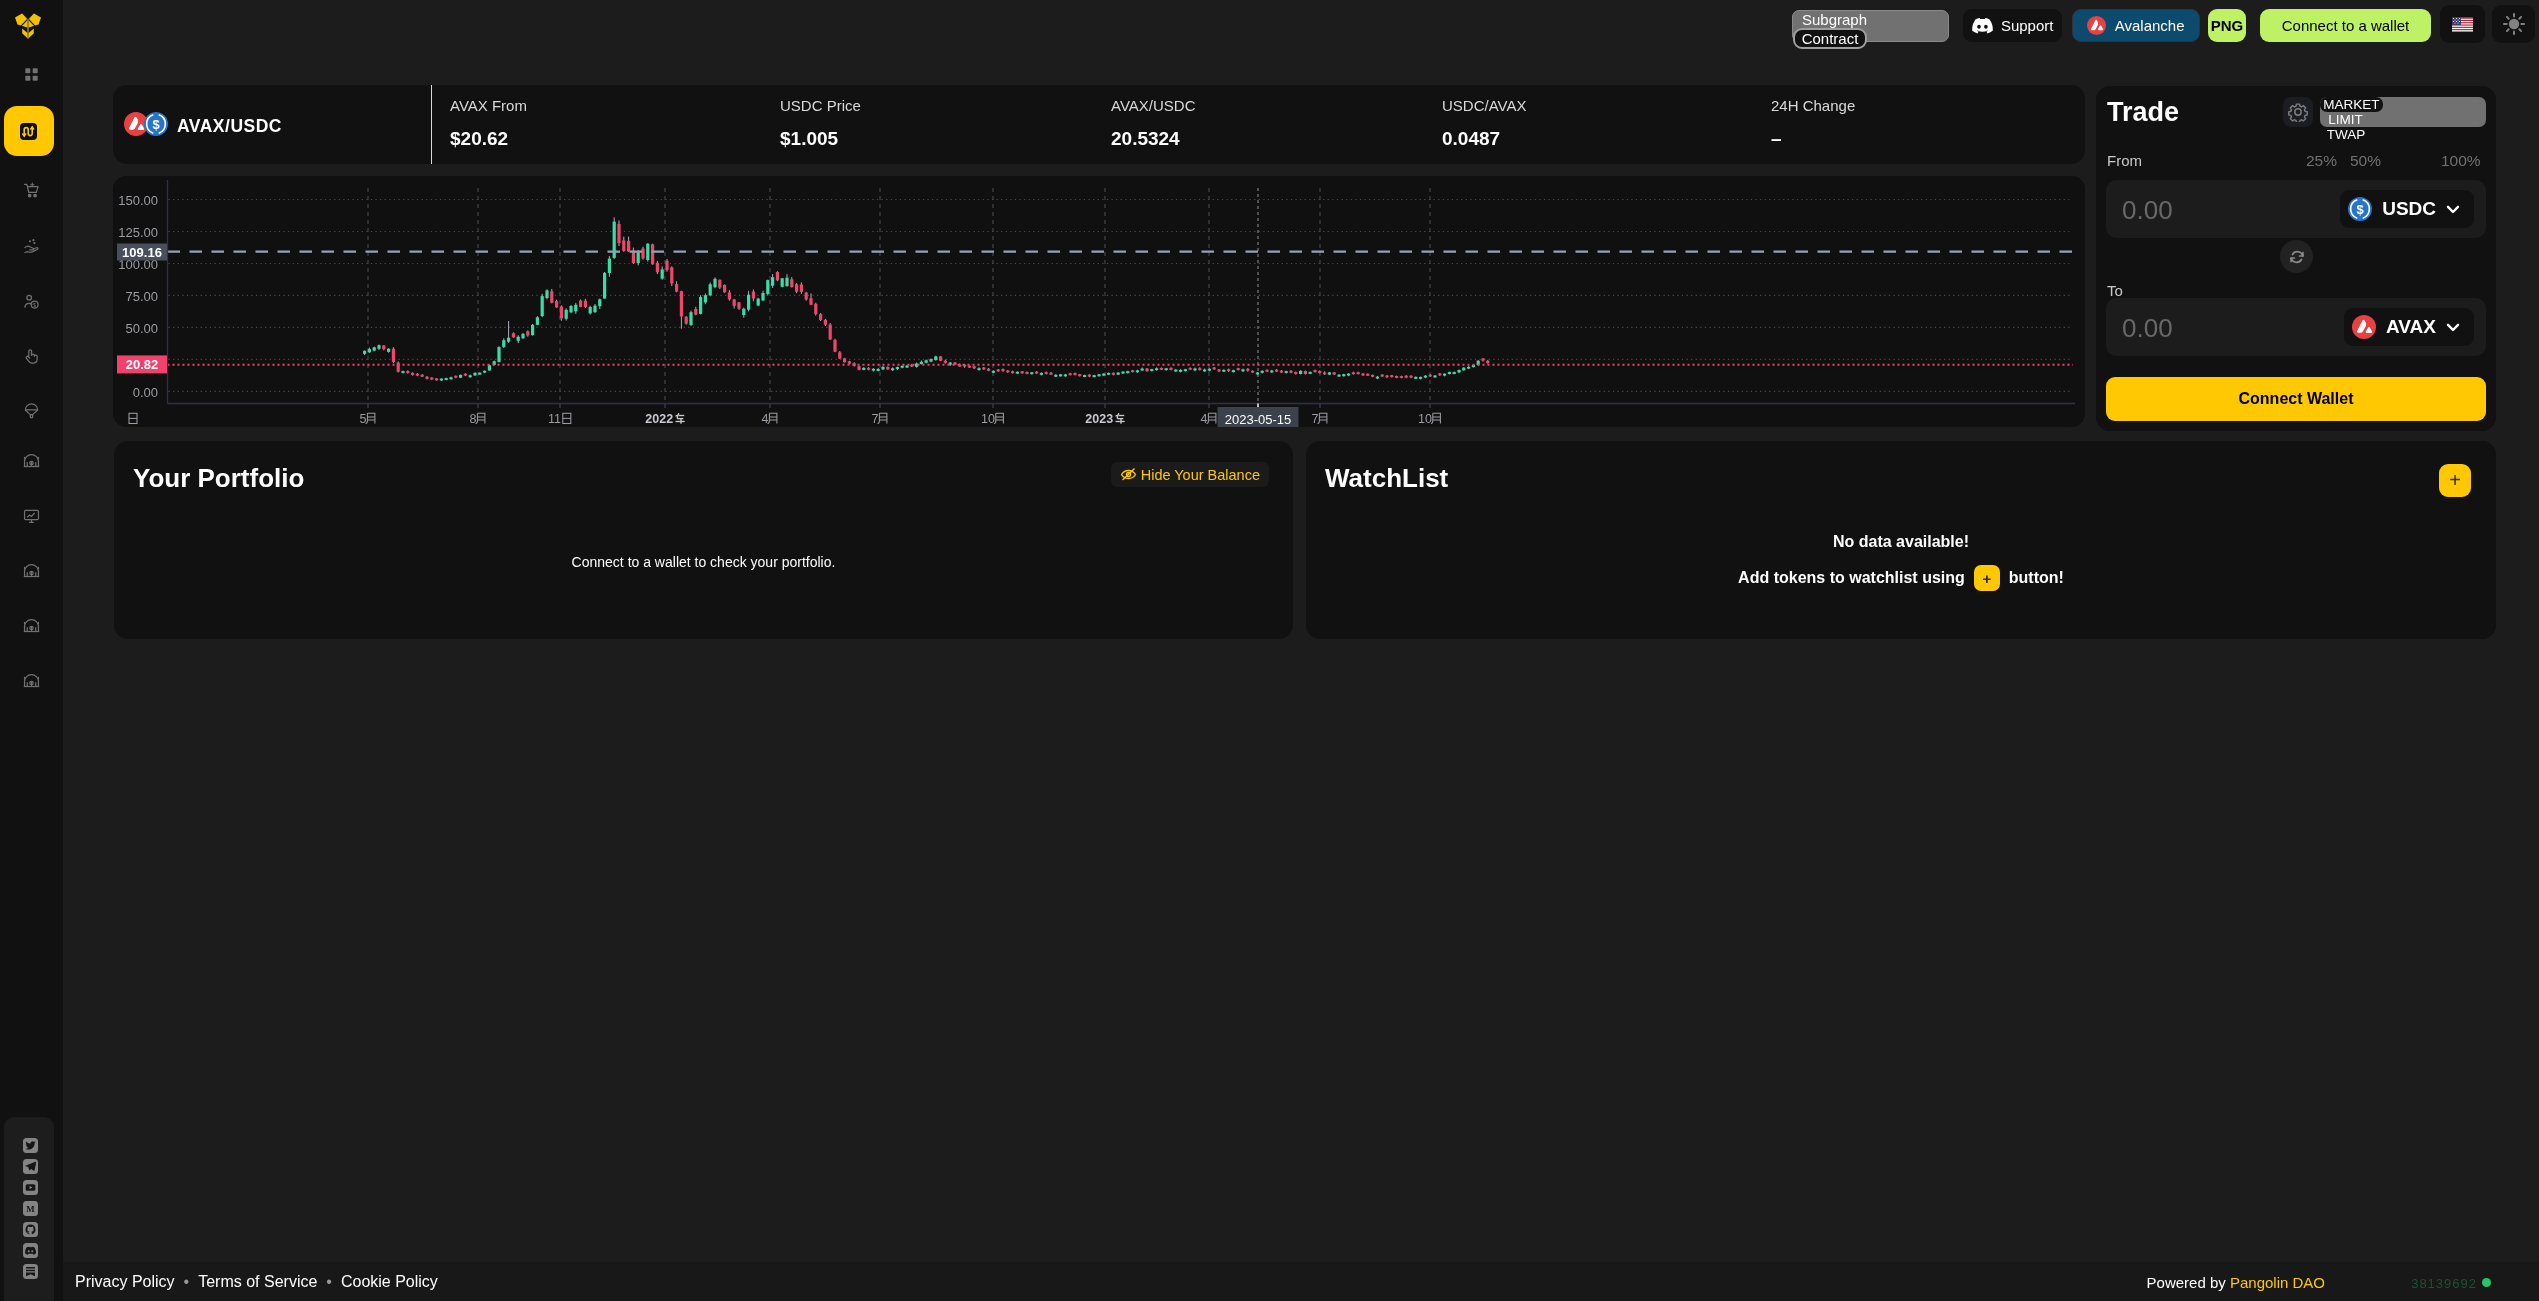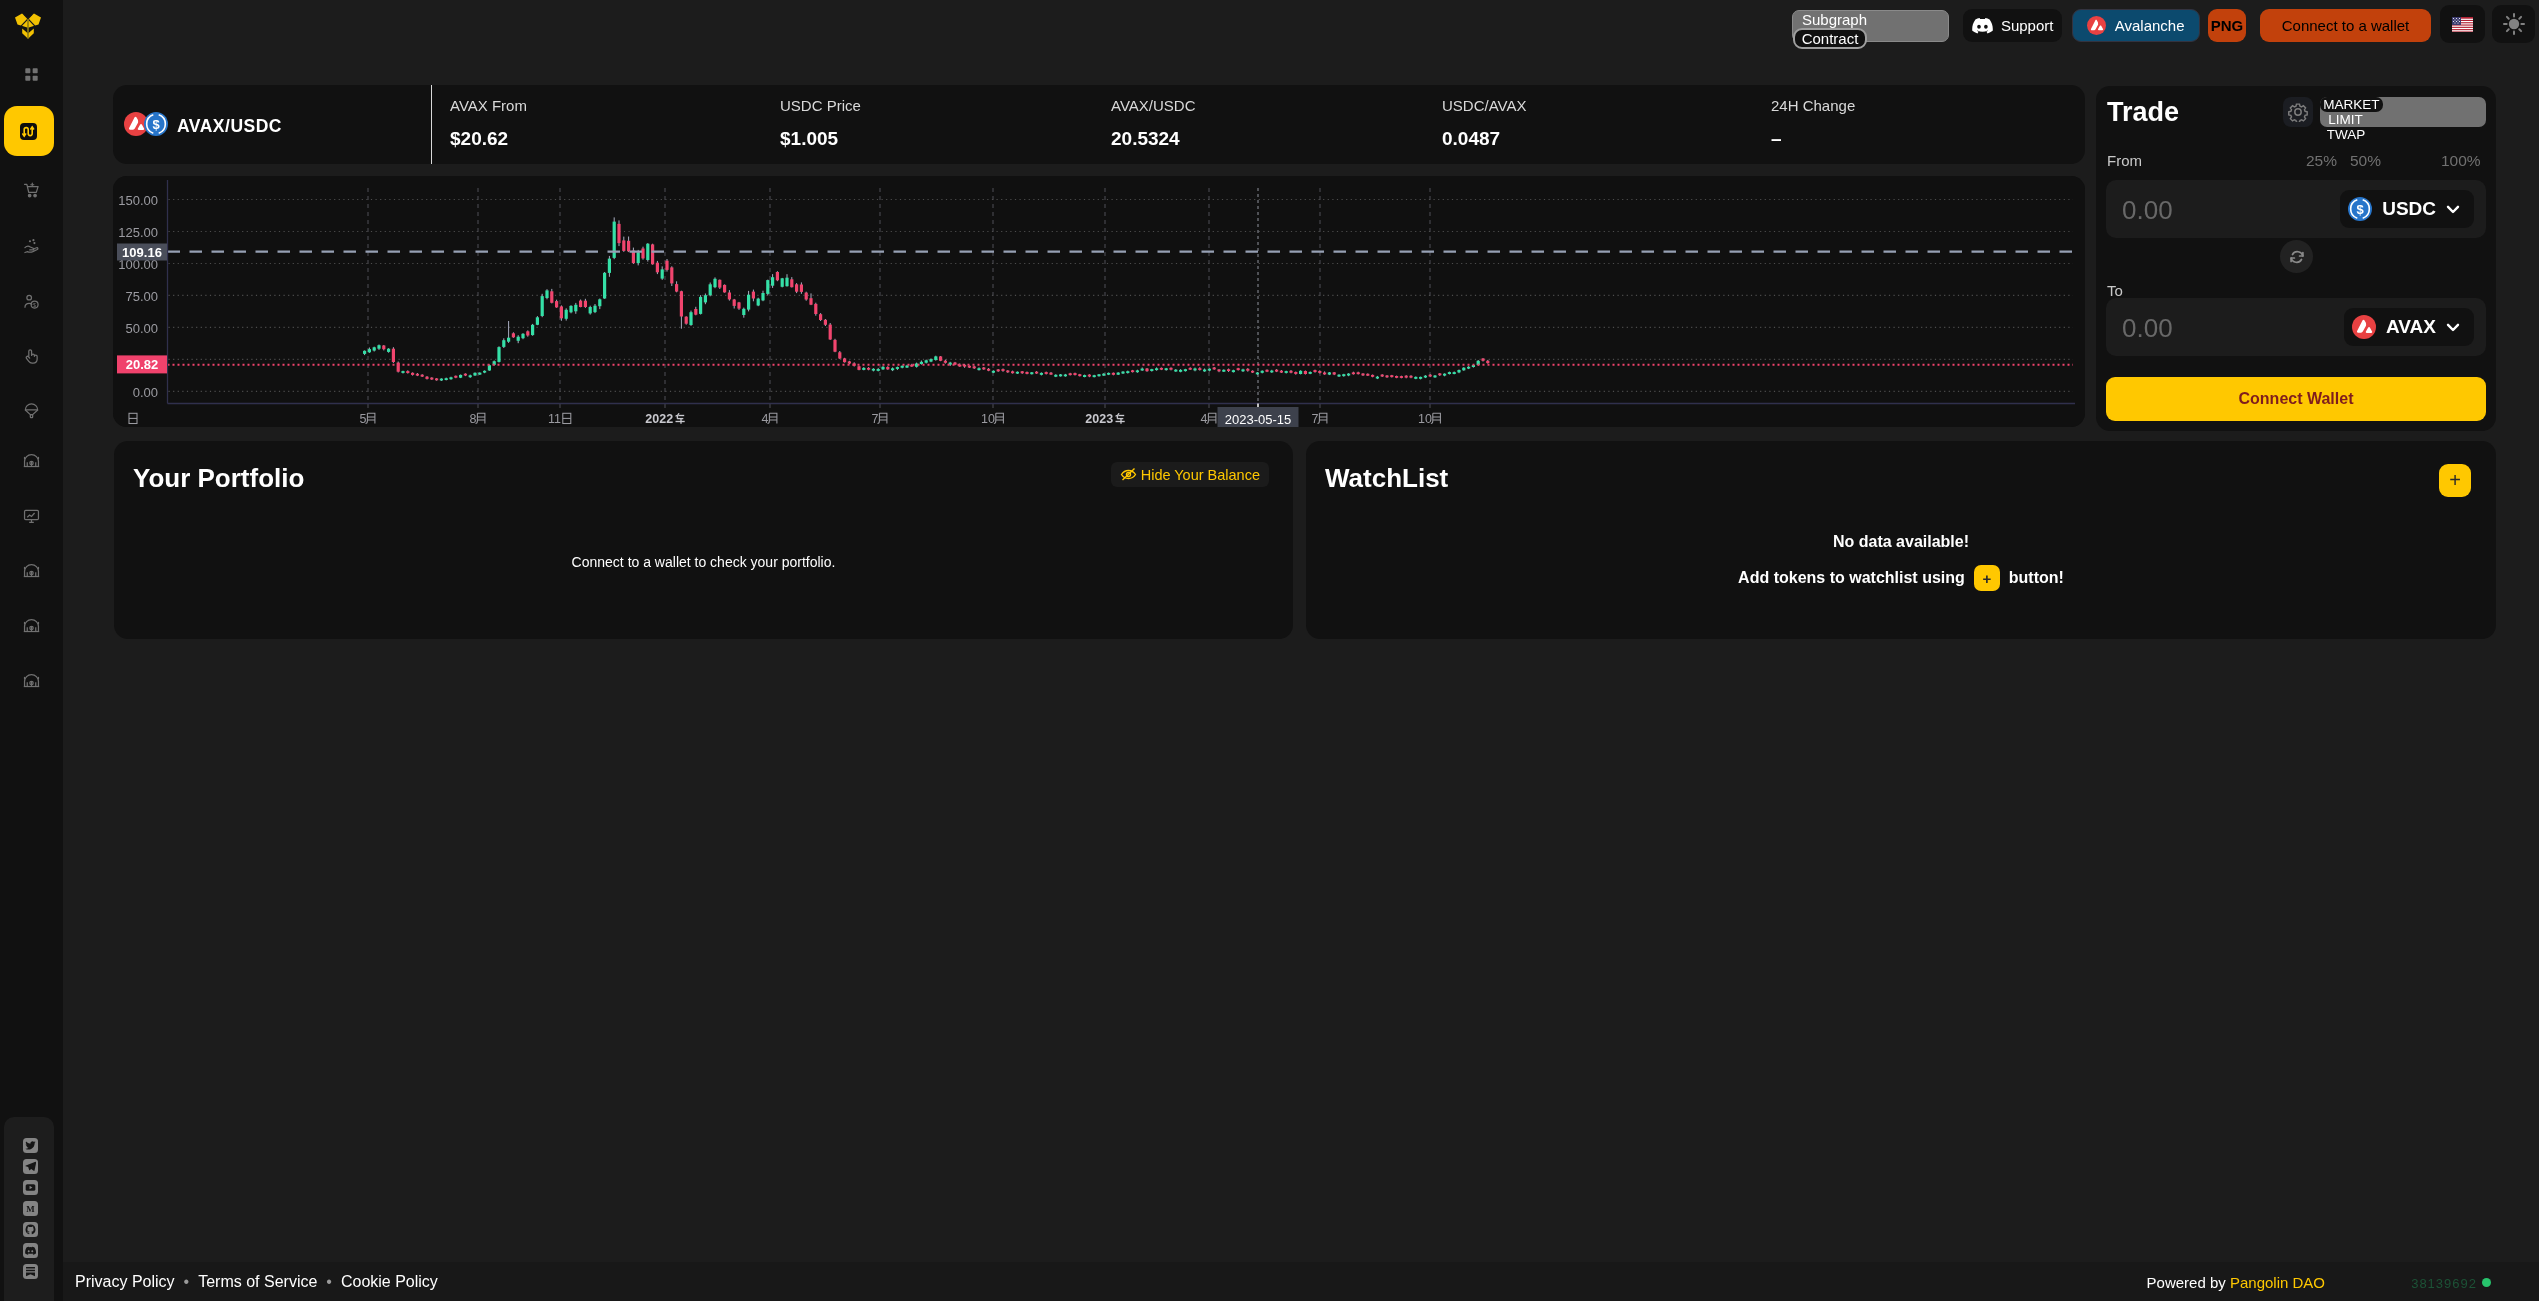--- a/index.html
+++ b/index.html
@@ -12,21 +12,21 @@
 #swapbtn { position:absolute; left:4px; top:106px; width:50px; height:50px; background:#FFC800; border-radius:13px; }
 #swapbtn .inner { position:absolute; left:16px; top:17px; width:17px; height:17px; background:#0d0d0d; border-radius:4px; }
 #socialbox { position:absolute; left:4px; top:1117px; width:50px; height:184px; background:#1d1d1d; border-radius:10px 10px 0 0; }
 .soc { position:absolute; left:19px; width:15px; height:15px; background:#848484; border-radius:3.5px; color:#161616; display:flex; align-items:center; justify-content:center; }
 
 #seg-toggle { position:absolute; left:1792px; top:10px; width:157px; height:32px; background:#717171; border-radius:7px; border:1px solid #8a8a8a; display:flex; font-size:15px; color:#fff;flex-direction:column; }
 #seg-toggle .sg { flex:0 0 auto; display:flex; align-items:center; justify-content:center; }
 #seg-sub { width:83px; }
 #seg-con { width:74px; background:#111111; border:2px solid #9f9f9f; border-radius:9px; }
 .topbtn { position:absolute; top:9px; height:33px; border-radius:9px; display:flex; align-items:center; justify-content:center; font-size:15px; color:#fff; background:#111111; }
-.ybtn { background:#c2410c; color:#000000; }
+.ybtn { background:#bef264; color:#000000; }
 
 #hdrcard { left:113px; top:85px; width:1972px; height:79px; }
 #paircell { position:absolute; left:0; top:0; width:318px; height:79px; }
 #pairname { position:absolute; left:64px; top:31px; font-size:17.5px; font-weight:bold; color:#fff; letter-spacing:0.5px; }
 .statlbl { position:absolute; top:12px; font-size:15px; color:#d9d9d9; }
 .statval { position:absolute; top:43px; font-size:19px; font-weight:bold; color:#fff; }
 #hdrsep { position:absolute; left:431px; top:85px; width:1px; height:79px; background:#d9d9d9; }
 
 #tradecard { left:2096px; top:86px; width:400px; height:345px; }
 #tradecard h2 { position:absolute; left:11px; top:97px; font-size:27px; font-weight:bold; color:#fff; }
@@ -35,21 +35,21 @@
 #mkt-toggle .sg { display:flex; align-items:center; justify-content:center; }
 #mkt-m { width:63px; background:#111111; border-radius:7px; }
 #mkt-l { width:51px; } #mkt-t { width:52px; }
 .formlbl { position:absolute; font-size:15px; color:#c9c9c9; }
 .pct { position:absolute; top:66px; font-size:15.5px; color:#717171; }
 .tinput { position:absolute; left:10px; width:380px; height:58px; background:#1c1c1c; border-radius:10px; }
 .tinput .ph { position:absolute; left:16px; top:15px; font-size:26px; color:#686868; }
 .tokensel { position:absolute; right:12px; top:10px; height:38px; background:#111111; border-radius:9px; display:flex; align-items:center; padding:0 14px 0 8px; }
 .tokensel .tname { font-size:19px; font-weight:bold; color:#fff; margin:0 10px; }
 #swapcircle { position:absolute; left:184px; top:154px; width:33px; height:33px; border-radius:50%; background:#222222; color:#8a8a8a; display:flex; align-items:center; justify-content:center; }
-#connectwallet { position:absolute; left:10px; top:291px; width:380px; height:44px; background:#FFC800; border-radius:9px; color:#7f1d1d; font-size:16px; font-weight:bold; display:flex; align-items:center; justify-content:center; }
+#connectwallet { position:absolute; left:10px; top:291px; width:380px; height:44px; background:#FFC800; border-radius:9px; color:#000000; font-size:16px; font-weight:bold; display:flex; align-items:center; justify-content:center; }
 
 #pfcard { left:114px; top:441px; width:1179px; height:198px; }
 #pfcard h2, #wlcard h2 { position:absolute; left:19px; top:22px; font-size:26px; font-weight:bold; color:#fff; }
 #hidebal { position:absolute; right:24px; top:21px; height:25px; background:#1b1b1b; border-radius:6px; display:flex; align-items:center; padding:0 9px; color:#FFC800; font-size:14.5px; }
 #pfmsg { position:absolute; left:0; right:0; top:113px; text-align:center; font-size:14px; color:#fff; }
 #wlcard { left:1306px; top:441px; width:1190px; height:198px; }
 #wladd { position:absolute; right:25px; top:23px; width:32px; height:33px; background:#FFC800; border-radius:9px; color:#2a2a2a; font-size:20px; display:flex; align-items:center; justify-content:center; }
 #wlmsg1 { position:absolute; left:0; right:0; top:92px; text-align:center; font-size:16px; font-weight:bold; color:#fff; }
 #wlrow { position:absolute; left:0; right:0; top:124px; display:flex; align-items:center; justify-content:center; font-size:16px; font-weight:bold; color:#fff; height:26px; }
 #wlrow .mini { width:26px; height:26px; background:#FFC800; border-radius:7px; color:#2a2a2a; display:flex; align-items:center; justify-content:center; margin:0 9px; font-size:15px; }

